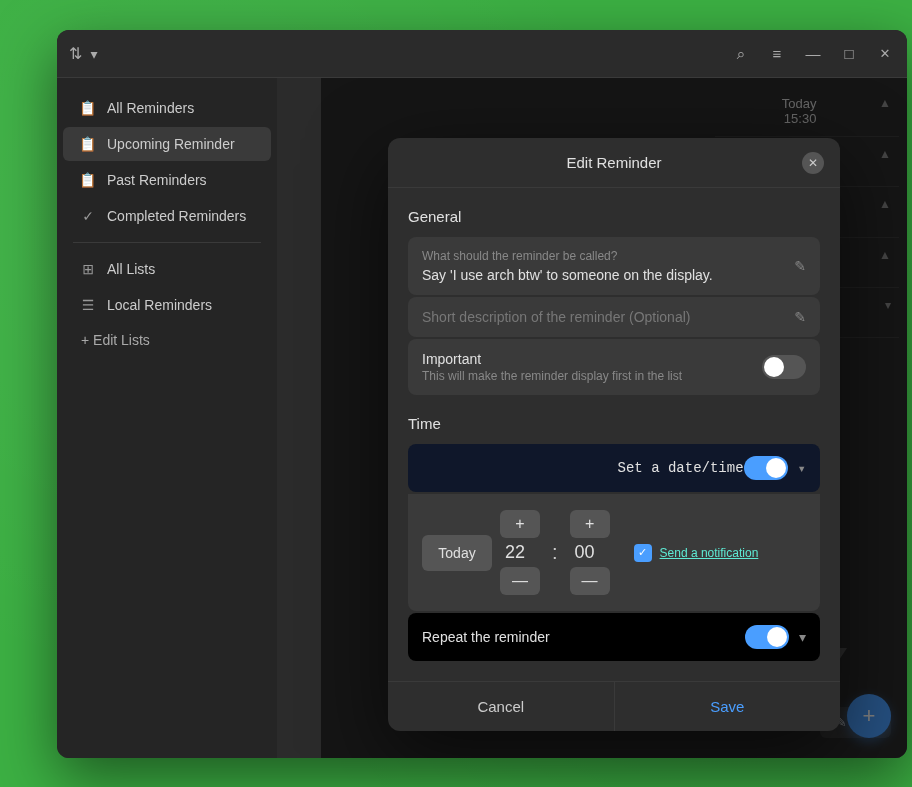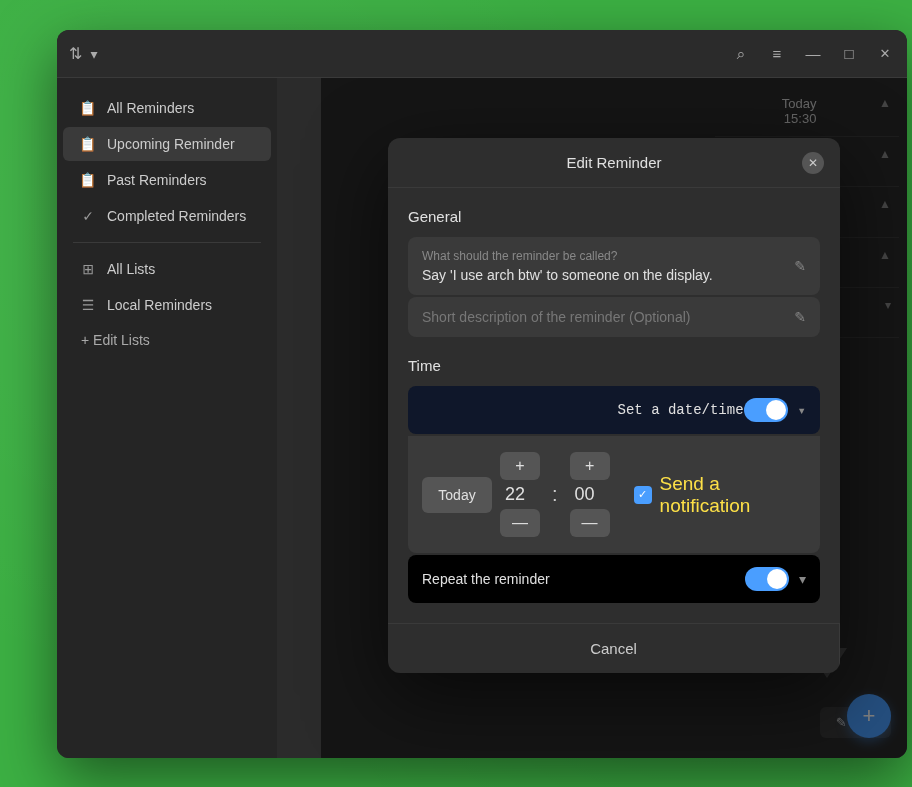--- a/index.html
+++ b/index.html
@@ -471,22 +471,23 @@
       align-items: center;
       justify-content: center;
       cursor: pointer;
       flex-shrink: 0;
     }
     .checkbox-check {
       color: white;
       font-size: 11px;
     }
     .notification-label {
-      color: #fde047;
-      font-size: 19px;
+      color: #5eead4;
+      font-size: 12px;
+      text-decoration: underline;
     }
 
     
     .repeat-row {
       background: #000000;
       border-radius: 8px;
       padding: 12px 14px;
       display: flex;
       align-items: center;
       justify-content: space-between;
@@ -670,20 +671,29 @@
               <span class="field-edit-icon">✎</span>
             </div>
 
             <div class="field-box">
               <div class="field-input-area">
                 <div class="field-placeholder">Short description of the reminder (Optional)</div>
               </div>
               <span class="field-edit-icon">✎</span>
             </div>
 
+            <div class="important-row">
+              <div class="important-text">
+                <h4>Important</h4>
+                <p>This will make the reminder display first in the list</p>
+              </div>
+              <div class="toggle off">
+                <div class="toggle-knob"></div>
+              </div>
+            </div>
 
             <div class="time-section">
               <div class="section-label">Time</div>
 
               <div class="datetime-row">
                 <span class="datetime-label">Set a date/time</span>
                 <div class="datetime-right">
                   <div class="toggle on">
                     <div class="toggle-knob"></div>
                   </div>
@@ -726,20 +736,21 @@
                     <div class="toggle-knob"></div>
                   </div>
                   <span class="chevron-icon">▾</span>
                 </div>
               </div>
             </div>
           </div>
 
           <div class="modal-footer">
             <button class="footer-btn cancel">Cancel</button>
+            <button class="footer-btn save">Save</button>
           </div>
         </div>
       </div>
 
       <div class="fab" style="position: absolute; bottom: 20px; right: 16px; z-index: 10;">+</div>
 
       <div class="deco-triangle"></div>
     </div>
   </div>
 </div>

